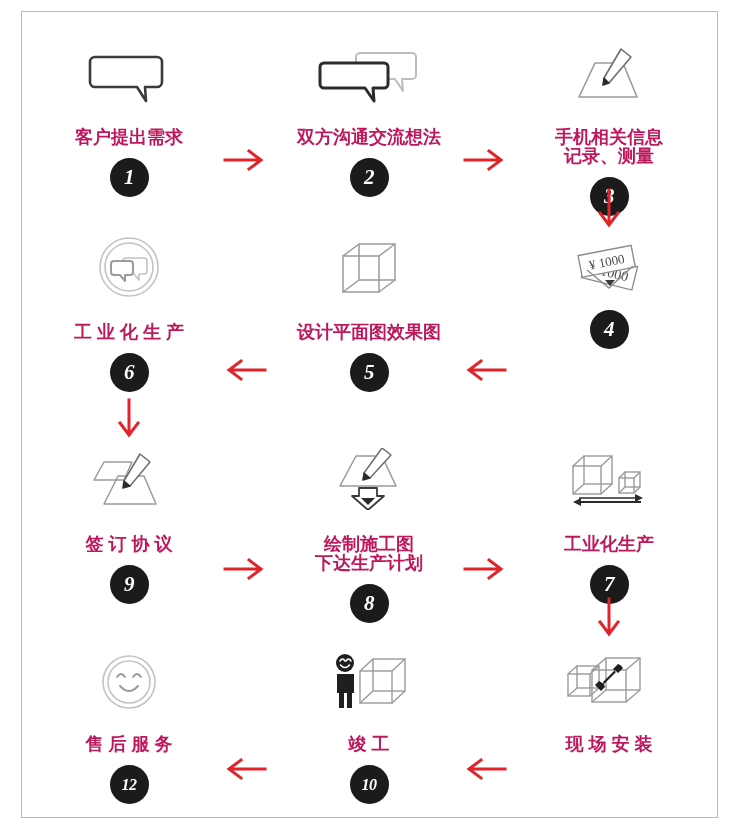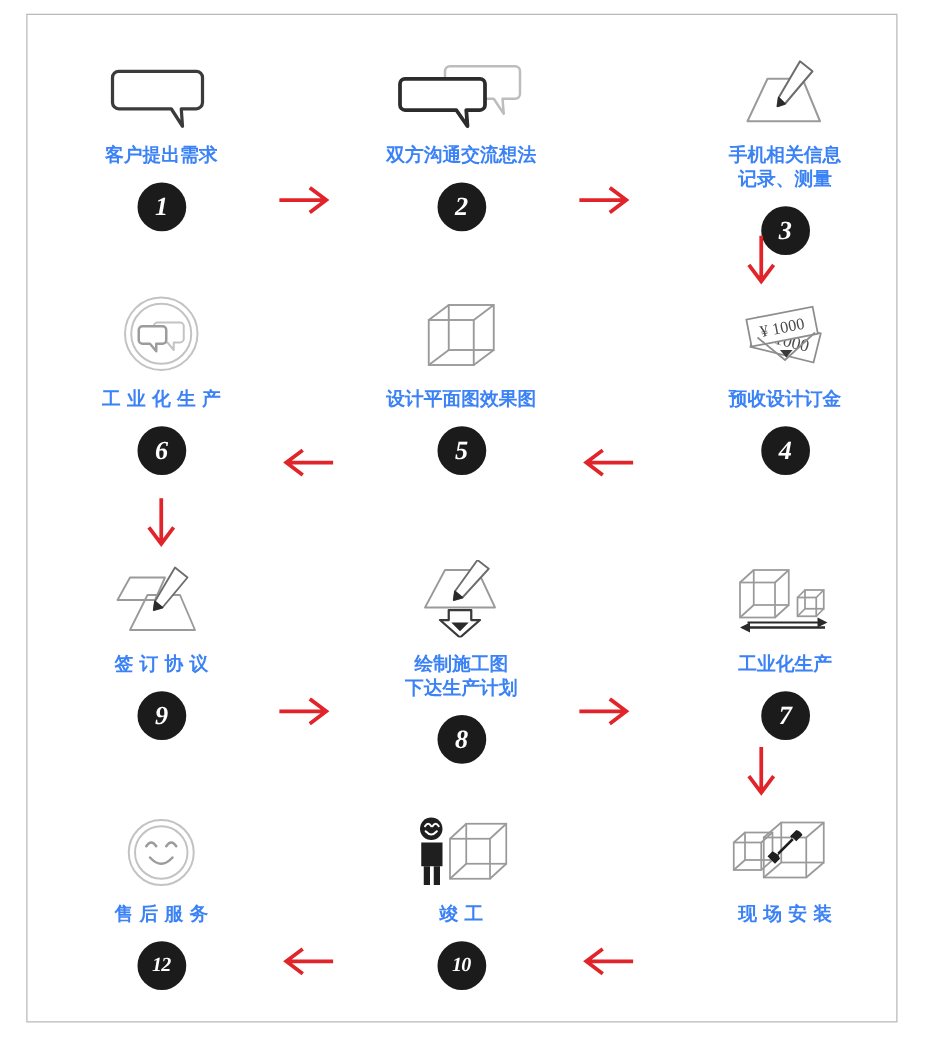--- a/index.html
+++ b/index.html
@@ -45,24 +45,24 @@
     text-align: center;
   }
   .node .icon-box {
     height: 62px;
     display: flex;
     align-items: flex-end;
     justify-content: center;
   }
   .node .icon-box svg { display: block; }
   .node .label {
-    margin-top: 12px;
-    font-size: 15px;
+    margin-top: 24px;
+    font-size: 18px;
     line-height: 19px;
-    color: #3b82f6;
+    color: #be185d;
     font-family: "DejaVu Sans", "Liberation Sans", sans-serif;
     font-weight: 600;
     white-space: pre-line;
   }
   .node .label.spaced { letter-spacing: 5px; text-indent: 5px; }
   .node .badge-row {
     margin-top: 12px;
     display: flex;
     justify-content: center;
   }
@@ -85,21 +85,21 @@
   
   .arrow {
     position: absolute;
     color: #e0242a;
   }
   .arrow svg { display: block; }
 
   
   .c1 { left: 8px; }
   .c2 { left: 248px; }
-  .c3 { left: 507px; }
+  .c3 { left: 488px; }
   .r1 { top: 30px; }
   .r2 { top: 225px; }
   .r3 { top: 437px; }
   .r4 { top: 637px; }
 </style>
 </head>
 <body>
 
 <div id="canvas">
   <div class="frame"></div>
@@ -185,21 +185,20 @@
             <text x="48" y="37" text-anchor="middle" font-family="Liberation Serif, DejaVu Serif, serif" font-size="14" fill="#4a4a4a">¥ 1000</text>
           </g>
           <g transform="rotate(-11 48 28)">
             <rect x="20" y="10" width="54" height="22" fill="#ffffff" stroke="#8d8d8d" stroke-width="1.4"></rect>
             <text x="47" y="26" text-anchor="middle" font-family="Liberation Serif, DejaVu Serif, serif" font-size="13" fill="#4a4a4a">¥ 1000</text>
           </g>
           <path d="M26 30 L48 48 L72 26" fill="none" stroke="#8d8d8d" stroke-width="1.4"></path>
           <path d="M44 40 l5 6 l5 -6 z" fill="#3a3a3a"></path>
         </svg>
       </div>
-      <div class="label">预收设计订金</div>
       <div class="badge-row">
         <div class="badge">4</div>
       </div>
     </div>
 
     <div class="node c1 r3">
       <div class="icon-box">
         <svg width="86" height="58" viewBox="0 0 86 58">
           <path d="M18 10 L46 10 L38 28 L8 28 Z" fill="none" stroke="#9a9a9a" stroke-width="1.5" stroke-linejoin="round"></path>
           <path d="M32 24 L58 24 L70 52 L18 52 Z" fill="none" stroke="#9a9a9a" stroke-width="1.5" stroke-linejoin="round"></path>

